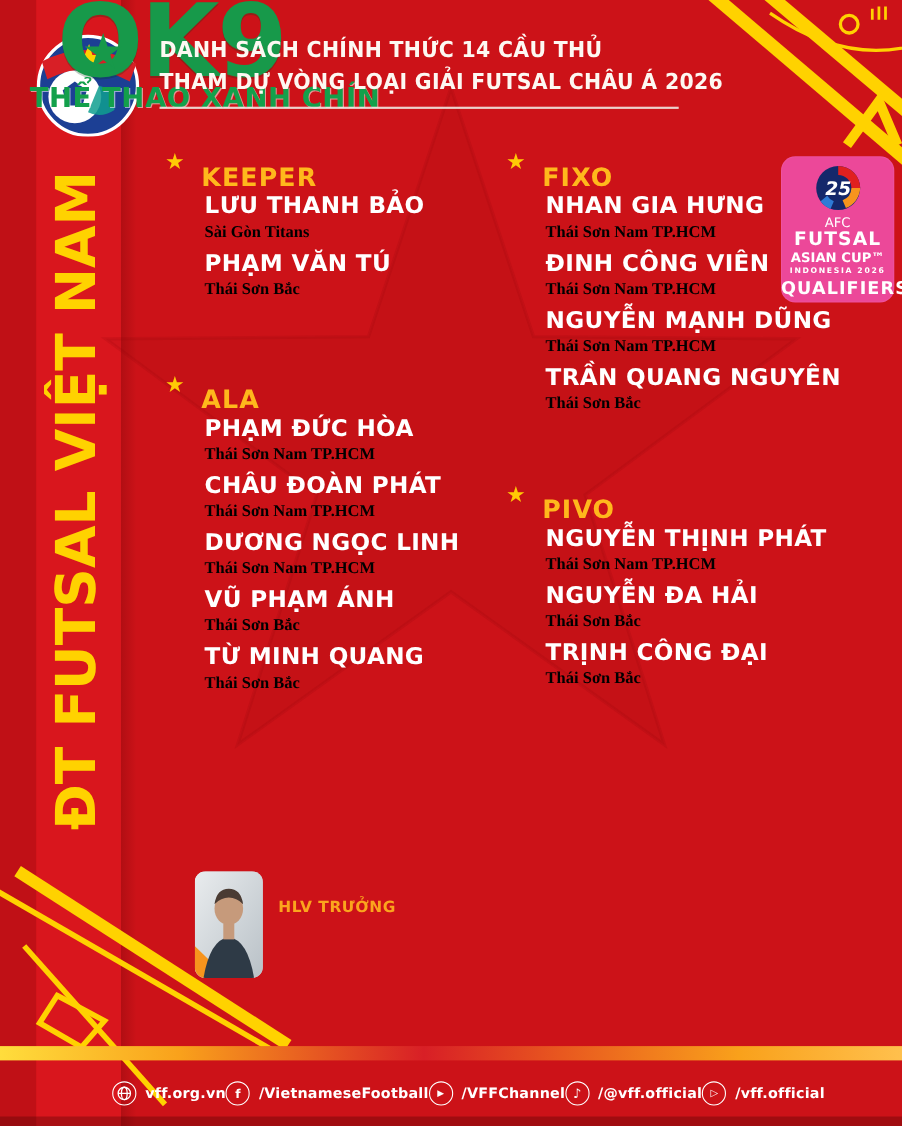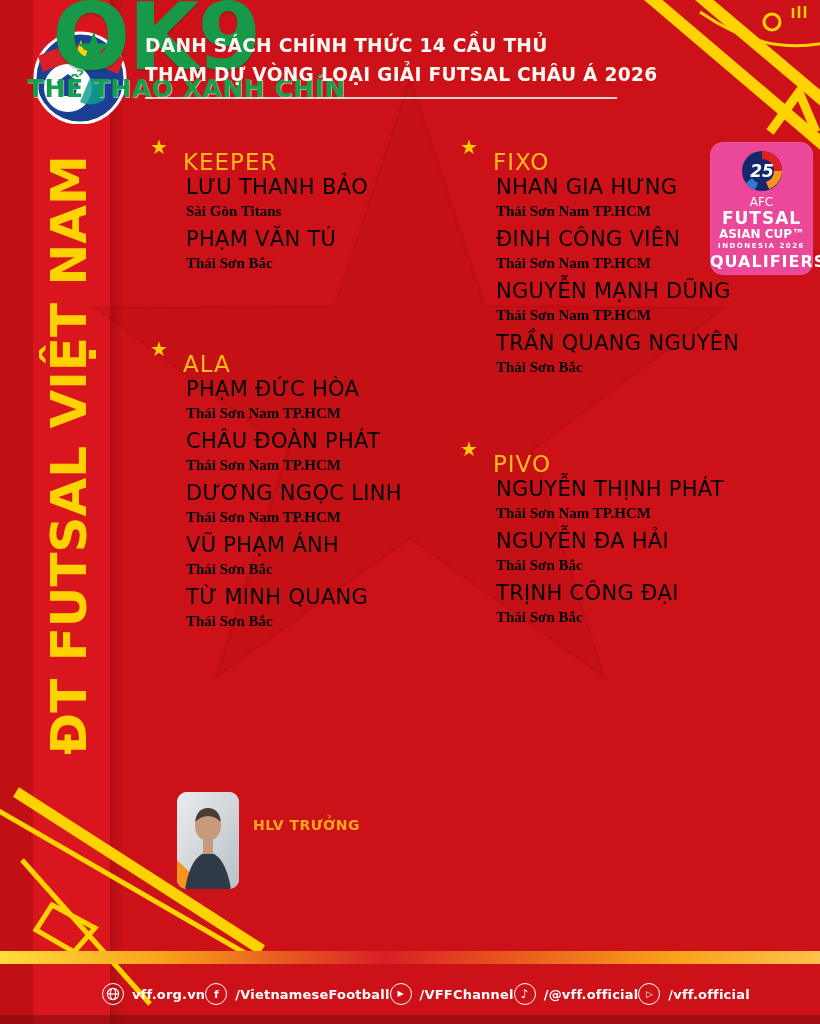--- a/index.html
+++ b/index.html
@@ -43,26 +43,26 @@
   .b-cup{font-size:12px;line-height:15px;font-weight:700;}
   .b-host{font-size:7px;line-height:9px;font-weight:700;letter-spacing:1.5px;}
   .b-stage{font-size:16px;line-height:15px;font-weight:700;letter-spacing:1px;margin-top:3px;}
 
   
   .col{position:absolute;top:135px;width:300px;}
   .col-left{left:150px;}
   .col-right{left:460px;}
   .sec-head{display:flex;align-items:center;height:26px;margin-bottom:14px;}
   .sec-star{font-size:20px;color:#ffca05;margin-right:15px;line-height:1;position:relative;top:-1px;}
-  .sec-label{font-size:23px;font-weight:400;color:#ffb81c;letter-spacing:1px;margin-top:27px;}
+  .sec-label{font-size:23px;font-weight:700;color:#ffb81c;letter-spacing:1px;margin-top:27px;}
   .sec-gap-left{margin-top:64px;}
   .sec-gap-right{margin-top:60px;}
   .players{padding-left:36px;}
   .player{margin-bottom:6px;}
-  .player-name{font-size:21px;line-height:25px;font-weight:400;color:#000000;letter-spacing:.3px;white-space:nowrap;}
+  .player-name{font-size:21px;line-height:25px;font-weight:700;color:#ffffff;letter-spacing:.3px;white-space:nowrap;}
   .player-club{font-size:15px;line-height:20px;font-weight:700;color:#000000;margin-top:1px;white-space:nowrap;font-family:Liberation Serif, serif;}
 
   
   .coach-avatar{position:absolute;left:177px;top:792px;width:62px;height:97px;border-radius:10px;overflow:hidden;}
   .coach-text{position:absolute;left:253px;top:817px;}
   .coach-role{font-size:14px;font-weight:700;color:#fba51d;letter-spacing:.5px;}
   .coach-name{font-size:21px;font-weight:700;color:#fdf8f2;letter-spacing:.5px;margin-top:6px;white-space:nowrap;}
 
   
   .grad-stripe{position:absolute;left:0;top:951px;width:820px;height:13px;

